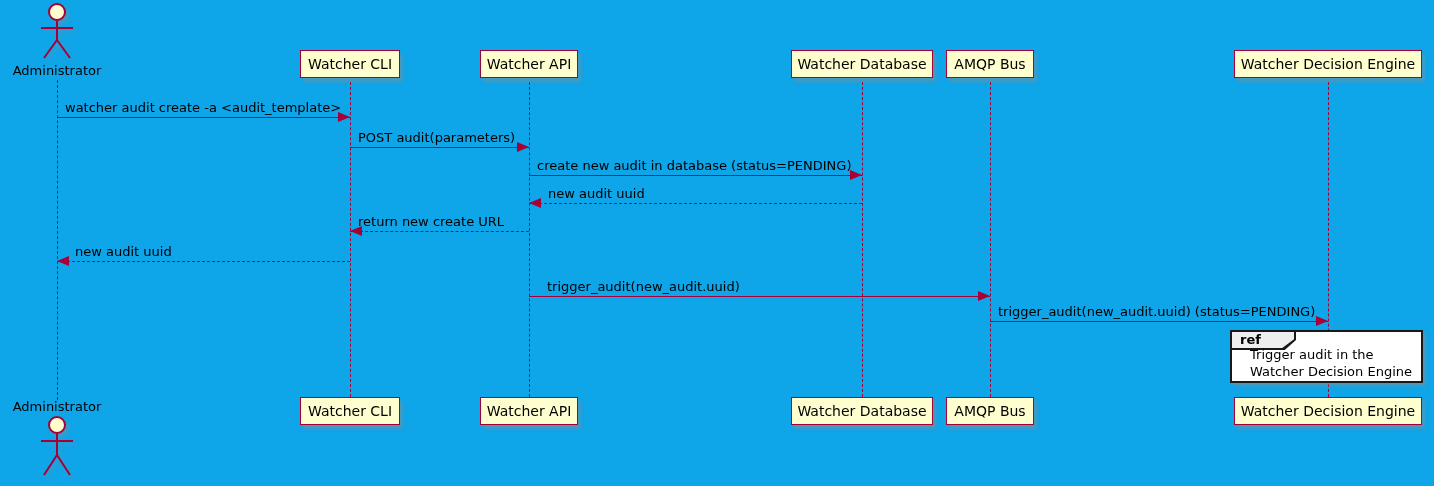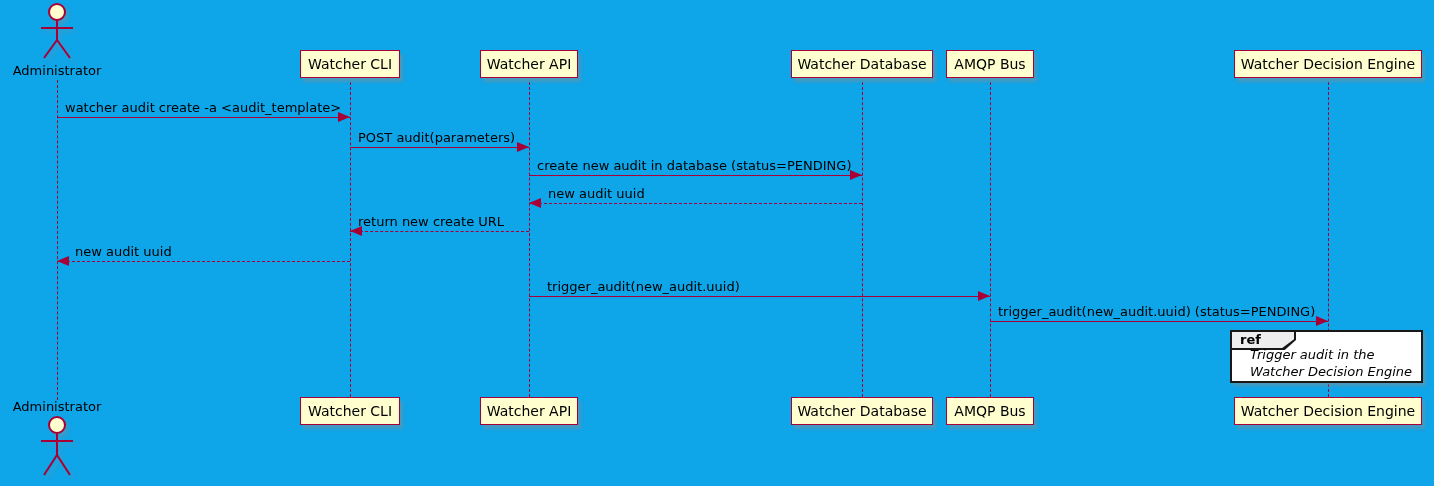--- a/index.html
+++ b/index.html
@@ -55,21 +55,21 @@
     position:absolute;left:2px;top:2px;width:62px;height:16px;
     background:#EEEEEE;
     clip-path:polygon(0 0,100% 0,100% 45%,81% 100%,0 100%);
   }
   .ref-keyword{
     position:absolute;left:8px;top:0px;
     font-size:13px;font-weight:bold;color:#000;
   }
   .ref-line{
     position:absolute;left:18px;
-    font-size:13px;color:#000;white-space:nowrap;font-style:italic;
+    font-size:13px;color:#000;white-space:nowrap;
   }
 </style>
 </head>
 <body>
 
 <div class="canvas">
 
   <div class="lifeline" style="left:57px;top:80px;height:320px;"></div>
   <div class="lifeline" style="left:350px;top:82px;height:315px;"></div>
   <div class="lifeline" style="left:529px;top:82px;height:315px;"></div>

